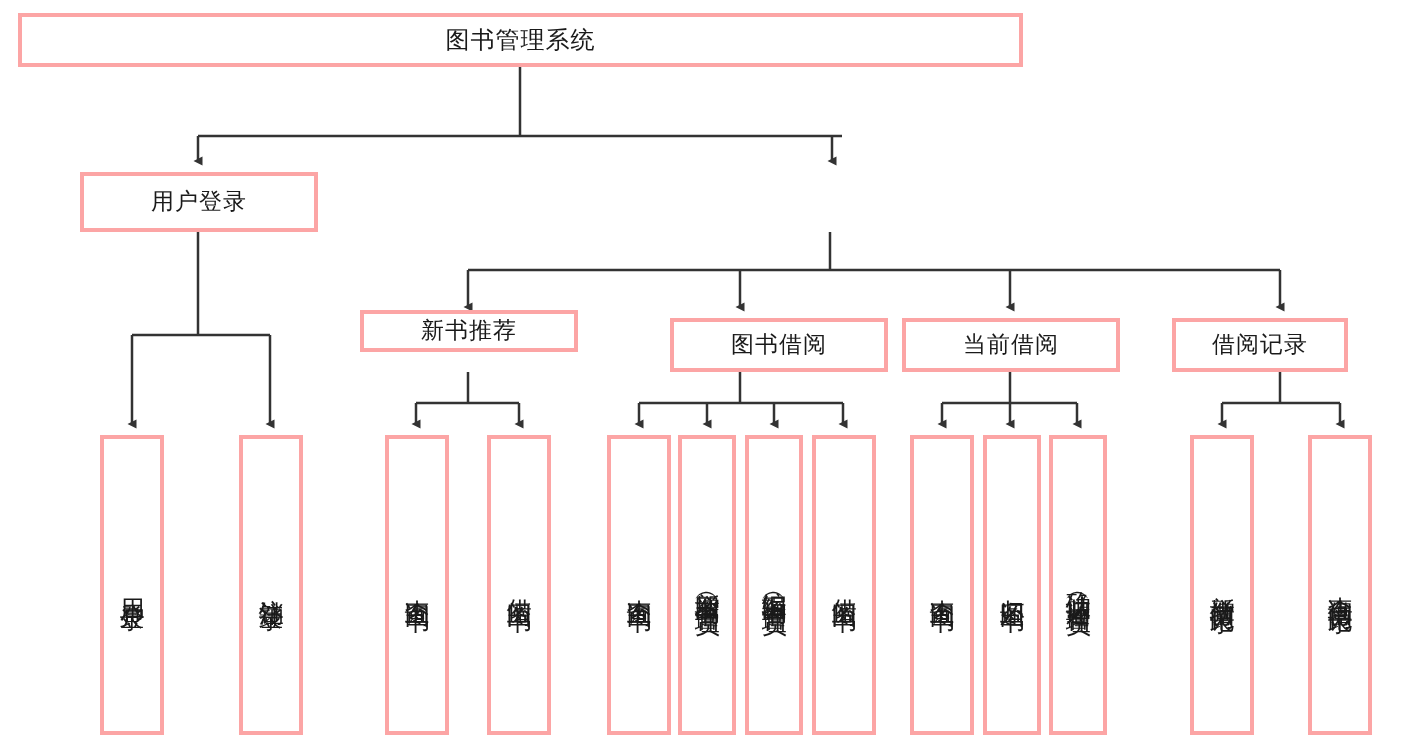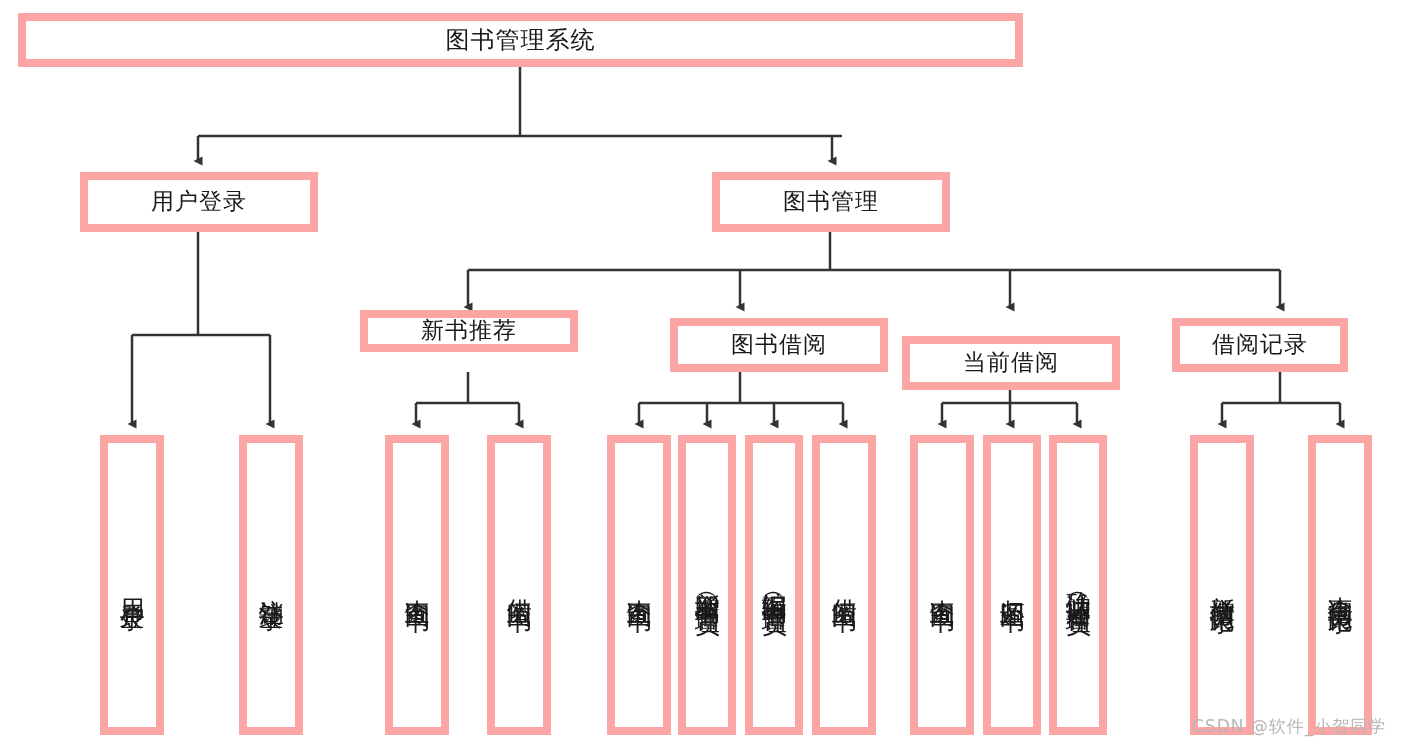--- a/index.html
+++ b/index.html
@@ -23,21 +23,21 @@
     left: 0;
     top: 0;
     width: 1405px;
     height: 747px;
     pointer-events: none;
   }
   .node {
     position: absolute;
     box-sizing: border-box;
     background: #ffffff;
-    border: 8px solid #fca5a5;
+    border: 4px solid #fca5a5;
     display: flex;
     align-items: center;
     justify-content: center;
     text-align: center;
     color: #1a1a1a;
   }
   .node-h {
     font-size: 23px;
     line-height: 1.2;
     letter-spacing: 1px;
@@ -121,27 +121,26 @@
       <path d="M 1222 403 L 1340 403"></path>
       <path d="M 1222 403 L 1222 424" marker-end="url(#arrow)"></path>
       <path d="M 1340 403 L 1340 424" marker-end="url(#arrow)"></path>
     </g>
   </svg>
 
   <div class="node node-h node-root" style="left:18px; top:13px; width:1005px; height:54px;">图书管理系统</div>
 
   <div class="node node-h" style="left:80px; top:172px; width:238px; height:60px;">用户登录</div>
 
-  <div class="node node-h" style="left:712px; top:172px; width:238px; height:60px;">图书管理</div>
 
   <div class="node node-h" style="left:360px; top:310px; width:218px; height:42px;">新书推荐</div>
 
   <div class="node node-h" style="left:632px; top:318px; width:218px; height:54px;margin-left:38px;">图书借阅</div>
 
-  <div class="node node-h" style="left:902px; top:336px; width:218px; height:54px;">当前借阅</div>
+  <div class="node node-h" style="left:902px; top:318px; width:218px; height:54px;">当前借阅</div>
 
   <div class="node node-h" style="left:1172px; top:318px; width:176px; height:54px;">借阅记录</div>
 
   <div class="node node-v" style="left:100px; top:435px; width:64px; height:300px;">
     <span class="vtext">用户登录</span>
   </div>
 
   <div class="node node-v" style="left:239px; top:435px; width:64px; height:300px;">
     <span class="vtext">注销登录</span>
   </div>
@@ -183,15 +182,14 @@
   </div>
 
   <div class="node node-v" style="left:1190px; top:435px; width:64px; height:300px;">
     <span class="vtext">新增借阅记录</span>
   </div>
 
   <div class="node node-v" style="left:1308px; top:435px; width:64px; height:300px;">
     <span class="vtext">查询借阅记录</span>
   </div>
 
-  <div class="watermark" style="left:1192px; top:715px;">CSDN @软件_小贺同学</div>
 
 </div>
 
 </body></html>

